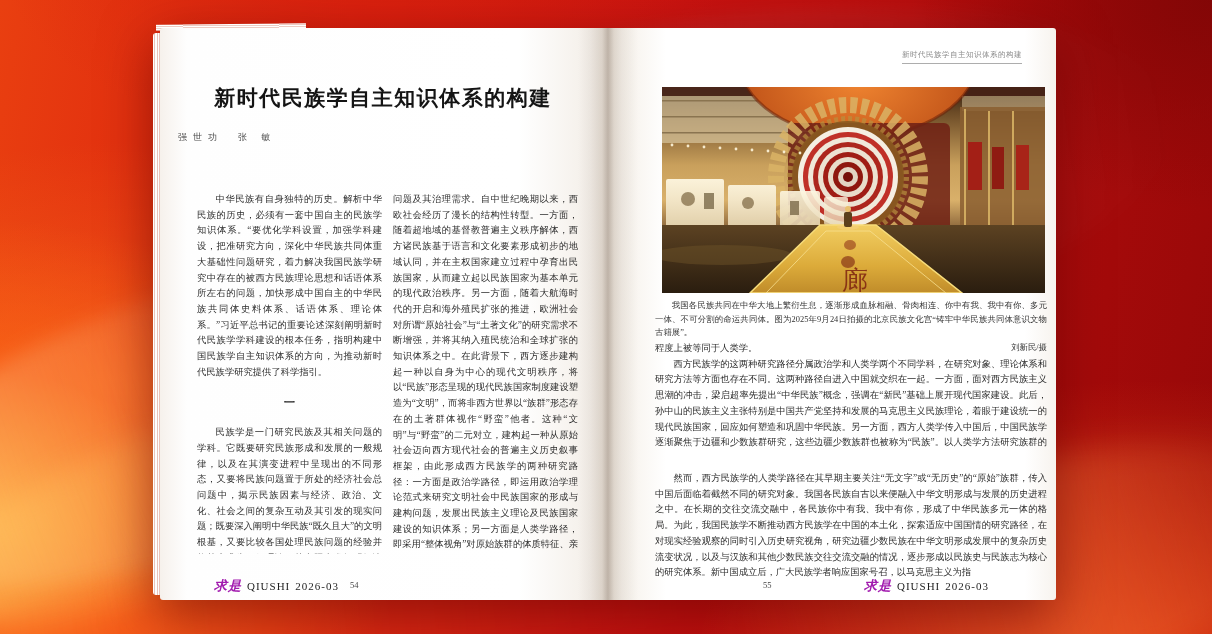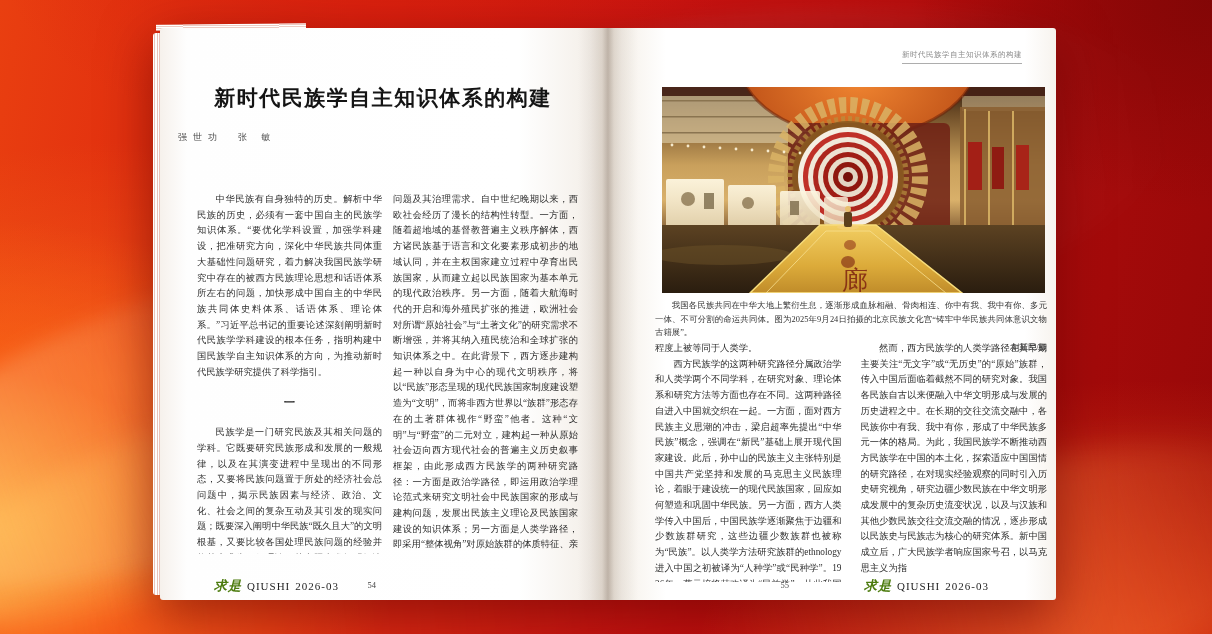--- a/index.html
+++ b/index.html
@@ -46,45 +46,45 @@
     background:linear-gradient(90deg,rgba(70,48,36,0) 0%,rgba(70,48,36,.10) 40%,rgba(70,48,36,.26) 50%,rgba(70,48,36,.10) 60%,rgba(70,48,36,0) 100%);}
 
   
   .title{position:absolute;top:56px;left:18px;width:410px;text-align:center;
     font-family:"Liberation Sans",sans-serif;font-weight:bold;font-size:21px;line-height:1.3;
     letter-spacing:1.5px;color:#141414;}
   .authors{position:absolute;top:103px;left:18px;width:410px;
     font-size:9px;color:#4a4a4a;letter-spacing:6px;}
   .cols{position:absolute;display:flex;}
   .cols.lp{top:164px;left:37px;width:381px;height:362px;gap:11px;}
-  .cols.rp{top:313px;left:495px;width:392px;height:241px;gap:19px;}
+  .cols.rp{top:313px;left:495px;width:392px;height:241px;gap:19px;flex-direction:column;}
   .col{flex:1 1 0;height:100%;overflow:hidden;font-size:9.3px;line-height:15.7px;
     color:#2d2d2d;text-align:justify;word-break:break-all;}
   .col p{margin:0;text-indent:2em;}
   .col p.cont{text-indent:0;}
   .divider{text-indent:0 !important;text-align:center;font-weight:bold;font-size:11px;
     margin:15px 0 14px !important;color:#222;}
 
   .running-head{position:absolute;top:22px;right:34px;font-size:7.5px;color:#8a8a8a;
     letter-spacing:.5px;border-bottom:1px solid #adadad;padding-bottom:3px;}
 
   .photo{position:absolute;top:59px;left:502px;width:383px;height:206px;overflow:hidden;background:#7a5a30;}
   .photo svg{display:block;}
   .caption{position:absolute;top:271px;left:495px;width:392px;font-size:8.4px;line-height:1.62;
     color:#333;text-align:justify;word-break:break-all;text-indent:2em;}
   .credit{text-align:right;text-indent:0;margin-top:1px;color:#333;}
 
   .footer-logo{position:absolute;display:flex;align-items:baseline;gap:5px;white-space:nowrap;}
   .footer-logo.fl-left{left:54px;top:549px;}
   .footer-logo.fl-right{left:704px;top:549px;}
-  .logo-cn{color:#4d7c0f;font-style:italic;font-weight:bold;font-size:13px;
+  .logo-cn{color:#a21caf;font-style:italic;font-weight:bold;font-size:13px;
     font-family:"DejaVu Serif",serif;letter-spacing:1px;}
   .logo-en,.logo-issue{font-weight:normal;font-size:11px;color:#1d1d1d;letter-spacing:1px;
     font-family:"Liberation Serif",serif;}
-  .pagenum{position:absolute;top:552px;width:26px;text-align:right;font-size:8.5px;color:#444;font-family:Liberation Serif, serif;}
+  .pagenum{position:absolute;top:552px;width:26px;text-align:left;font-size:8.5px;color:#444;font-family:Liberation Serif, serif;}
   .pagenum.pn-left{left:190px;}
   .pagenum.pn-right{left:603px;}
 </style>
 </head>
 <body>
 
 <div class="bg"></div>
 <div class="wave w1"></div>
 <div class="wave w2"></div>
 <div class="wave w3"></div>

